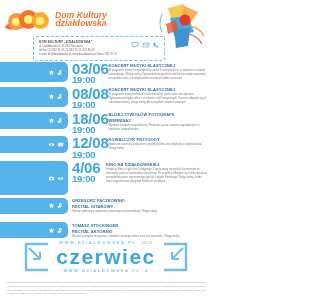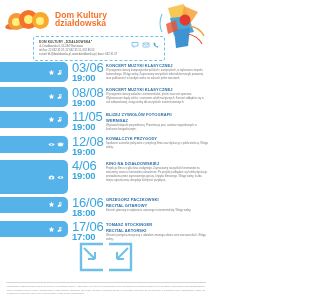--- a/index.html
+++ b/index.html
@@ -31,26 +31,26 @@
   }
   .i1 { width:8px; height:8px; left:4px;  top:9px; }
   .i2 { width:9px; height:9px; left:16px; top:6px; }
   .i3 { width:8px; height:8px; left:28px; top:8px; }
   .swoosh {
     position:absolute; left:-3px; top:13px; width:24px; height:7px;
     background:#f4722b; border-radius:50%/60%;
     transform:rotate(-8deg);
   }
 
-  .logo-text { line-height:1.0; }
+  .logo-text { line-height:1.0;font-style:italic; }
   .logo-text .l1 {
     font-size:8.5px; font-weight:bold; color:#f4722b; letter-spacing:.1px;
   }
   .logo-text .l2 {
-    font-size:8.5px; font-weight:bold; color:#f4722b; letter-spacing:.1px;
+    font-size:8.5px; font-weight:bold; color:#f4722b; letter-spacing:.1px;text-align:center;
   }
 
   
   .art-mark { position:absolute; right:6px; top:2px; width:52px; height:54px; }
 
   
   .contact-box {
     position:absolute; left:33px; top:36px; right:47px;
     border:1px dashed #6ec3ea;
     border-radius:3px;
@@ -95,21 +95,21 @@
     padding-right:4px;
   }
   .badge-icon { width:7px; height:7px; flex:0 0 auto; }
 
   .date-col {
     flex:0 0 34px;
     padding-top:0px;
     text-align:left;
   }
   .date-txt {
-    font-size:13px; font-weight:normal; color:#3aa6e0;
+    font-size:15px; font-weight:bold; color:#3aa6e0;
     letter-spacing:-.2px; line-height:.95;
   }
   .time-txt {
     font-size:9.5px; font-weight:bold; color:#3aa6e0;
     letter-spacing:-.2px; line-height:.95;
     margin-top:-1px;
   }
 
   .info-col { flex:1; padding-right:4px; padding-top:.5px; }
   .ev-title {
@@ -253,21 +253,21 @@
       <div class="blue-bar" style="height:17px;">
         <svg class="badge-icon" viewBox="0 0 16 16">
           <path d="M8 1.5 l1.9 4 4.4 .6 -3.2 3.1 .8 4.4 -3.9-2.1 -3.9 2.1 .8-4.4 -3.2-3.1 4.4-.6 z" fill="#fff"></path>
         </svg>
         <svg class="badge-icon" viewBox="0 0 16 16">
           <path d="M10 2 v8.2 a2.3 2.3 0 1 1 -1.5-2.1 V4.4 L6 5 v6.4 a2.3 2.3 0 1 1 -1.5-2.1 V3.6 z" fill="#fff"></path>
         </svg>
       </div>
     </div>
     <div class="date-col">
-      <div class="date-txt">11/05</div>
+      <div class="date-txt">18/06</div>
       <div class="time-txt">19:00</div>
     </div>
     <div class="info-col">
       <div class="ev-title">BLIŻEJ ŻYWIOŁÓW FOTOGRAFII</div>
       <div class="ev-title">WERNISAŻ</div>
       <div class="ev-desc">Wystawa fotografii przyrodniczej. Prezentacja prac autorów nagrodzonych w konkursie fotograficznym.</div>
     </div>
   </div>
 
   <div class="event-row">
@@ -323,63 +323,67 @@
     <div class="bar-wrap">
       <div class="blue-bar" style="height:16px;">
         <svg class="badge-icon" viewBox="0 0 16 16">
           <path d="M8 1.5 l1.9 4 4.4 .6 -3.2 3.1 .8 4.4 -3.9-2.1 -3.9 2.1 .8-4.4 -3.2-3.1 4.4-.6 z" fill="#fff"></path>
         </svg>
         <svg class="badge-icon" viewBox="0 0 16 16">
           <path d="M10 2 v8.2 a2.3 2.3 0 1 1 -1.5-2.1 V4.4 L6 5 v6.4 a2.3 2.3 0 1 1 -1.5-2.1 V3.6 z" fill="#fff"></path>
         </svg>
       </div>
     </div>
-    <div class="date-col">
-      <div class="date-txt">16/06</div>
-      <div class="time-txt">18:00</div>
-    </div>
     <div class="info-col">
       <div class="ev-title">GRZEGORZ PACZKOWSKI</div>
       <div class="ev-title">RECITAL GITAROWY</div>
       <div class="ev-desc">Koncert gitarowy w wykonaniu uznanego instrumentalisty. Wstęp wolny.</div>
     </div>
   </div>
 
   <div class="event-row">
     <div class="bar-wrap">
       <div class="blue-bar" style="height:16px;">
         <svg class="badge-icon" viewBox="0 0 16 16">
           <path d="M8 1.5 l1.9 4 4.4 .6 -3.2 3.1 .8 4.4 -3.9-2.1 -3.9 2.1 .8-4.4 -3.2-3.1 4.4-.6 z" fill="#fff"></path>
         </svg>
         <svg class="badge-icon" viewBox="0 0 16 16">
           <path d="M10 2 v8.2 a2.3 2.3 0 1 1 -1.5-2.1 V4.4 L6 5 v6.4 a2.3 2.3 0 1 1 -1.5-2.1 V3.6 z" fill="#fff"></path>
         </svg>
       </div>
-    </div>
-    <div class="date-col">
-      <div class="date-txt">17/06</div>
-      <div class="time-txt">17:00</div>
     </div>
     <div class="info-col">
       <div class="ev-title">TOMASZ STOCKINGER</div>
       <div class="ev-title">RECITAL AKTORSKI</div>
       <div class="ev-desc">Wieczór poetycko-muzyczny z udziałem znanego aktora scen warszawskich. Wstęp wolny.</div>
     </div>
   </div>
 
 </div>
 
 <div class="footer">
   <div class="footer-brand">
 
     <svg class="bracket" viewBox="0 0 28 30">
       <path d="M25 2 H3 V28 H25" fill="none" stroke="#6fc0e8" stroke-width="2.4"></path>
       <path d="M6 6 L17 17 M17 17 L17 10 M17 17 L10 17" fill="none" stroke="#6fc0e8" stroke-width="2"></path>
     </svg>
 
+    <div class="brand-center">
+      <div class="brand-top">
+        <span>WWW.DZIALDOWSKA.PL</span><span class="yr">2015</span>
+      </div>
+      <div class="brand-month">czerwiec</div>
+      <div class="brand-bottom">
+        <span>WWW.DZIALDOWSKA.PL</span>
+        <svg style="width:5px;height:5px" viewBox="0 0 16 16">
+          <path d="M12 3 L5 11 M5 11 L11 11 M5 11 L5 5" stroke="#6fc0e8" stroke-width="2" fill="none"></path>
+        </svg>
+      </div>
+    </div>
 
     <svg class="bracket" viewBox="0 0 28 30">
       <path d="M3 2 H25 V28 H3" fill="none" stroke="#6fc0e8" stroke-width="2.4"></path>
       <path d="M22 6 L11 17 M11 17 L11 10 M11 17 L18 17" fill="none" stroke="#6fc0e8" stroke-width="2"></path>
     </svg>
   </div>
 
   <div class="divider-line"></div>
   <div class="fineprint">Organizator zastrzega sobie prawo do zmiany w programie imprez. Informacje o bieżących wydarzeniach oraz ewentualnych zmianach dostępne są na stronie internetowej www.dzialdowska.pl oraz w siedzibie Domu Kultury „Działdowska". Szczegółowe informacje dotyczące zapisów, rezerwacji miejsc i cen biletów udzielane są telefonicznie w godzinach pracy sekretariatu. Wstęp na wydarzenia oznaczone jako wolny jest bezpłatny, liczba miejsc ograniczona.</div>
 </div>

